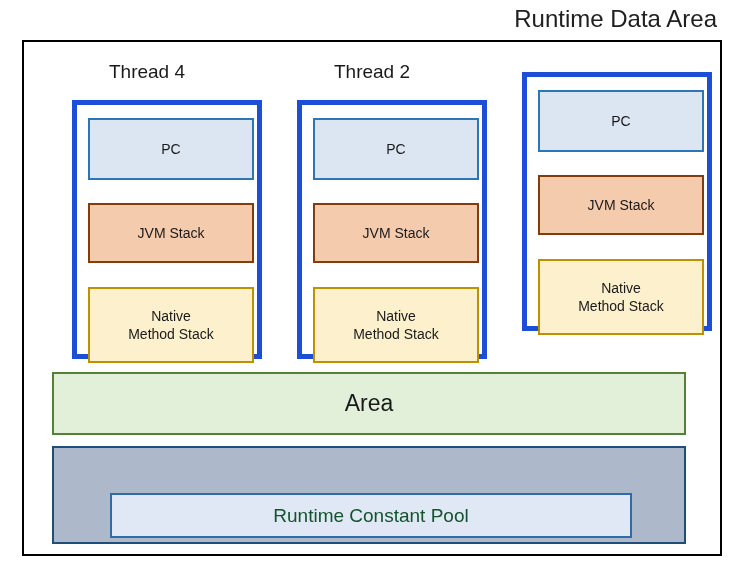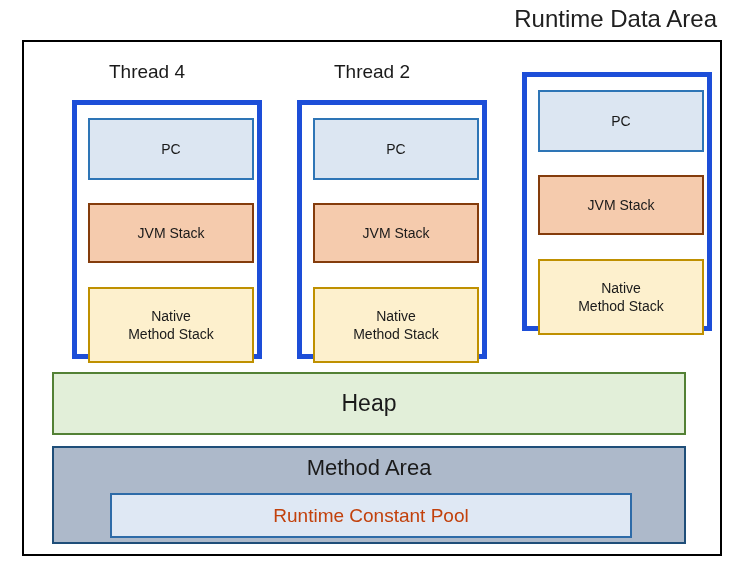--- a/index.html
+++ b/index.html
@@ -156,21 +156,21 @@
     top: 45px;
     width: 522px;
     height: 45px;
     background: #dfe8f4;
     border: 2px solid #2e6ba8;
     box-sizing: border-box;
     display: flex;
     align-items: center;
     justify-content: center;
     font-size: 19px;
-    color: #c2410c;
+    color: #14532d;
   }
 </style>
 </head>
 <body>
 
 <div class="diagram-title">Runtime Data Area</div>
 
 <div class="runtime-frame">
 
   <div class="threads-row">
@@ -199,20 +199,19 @@
       <div class="thread-box">
         <div class="mem-box mem-pc">PC</div>
         <div class="mem-box mem-jvm">JVM Stack</div>
         <div class="mem-box mem-native">Native
 Method Stack</div>
       </div>
     </div>
 
   </div>
 
-  <div class="heap-box">Heap</div>
+  <div class="heap-box">Area</div>
 
   <div class="method-area-box">
-    <div class="method-area-label">Method Area</div>
     <div class="constant-pool-box">Runtime Constant Pool</div>
   </div>
 
 </div>
 
 </body></html>

